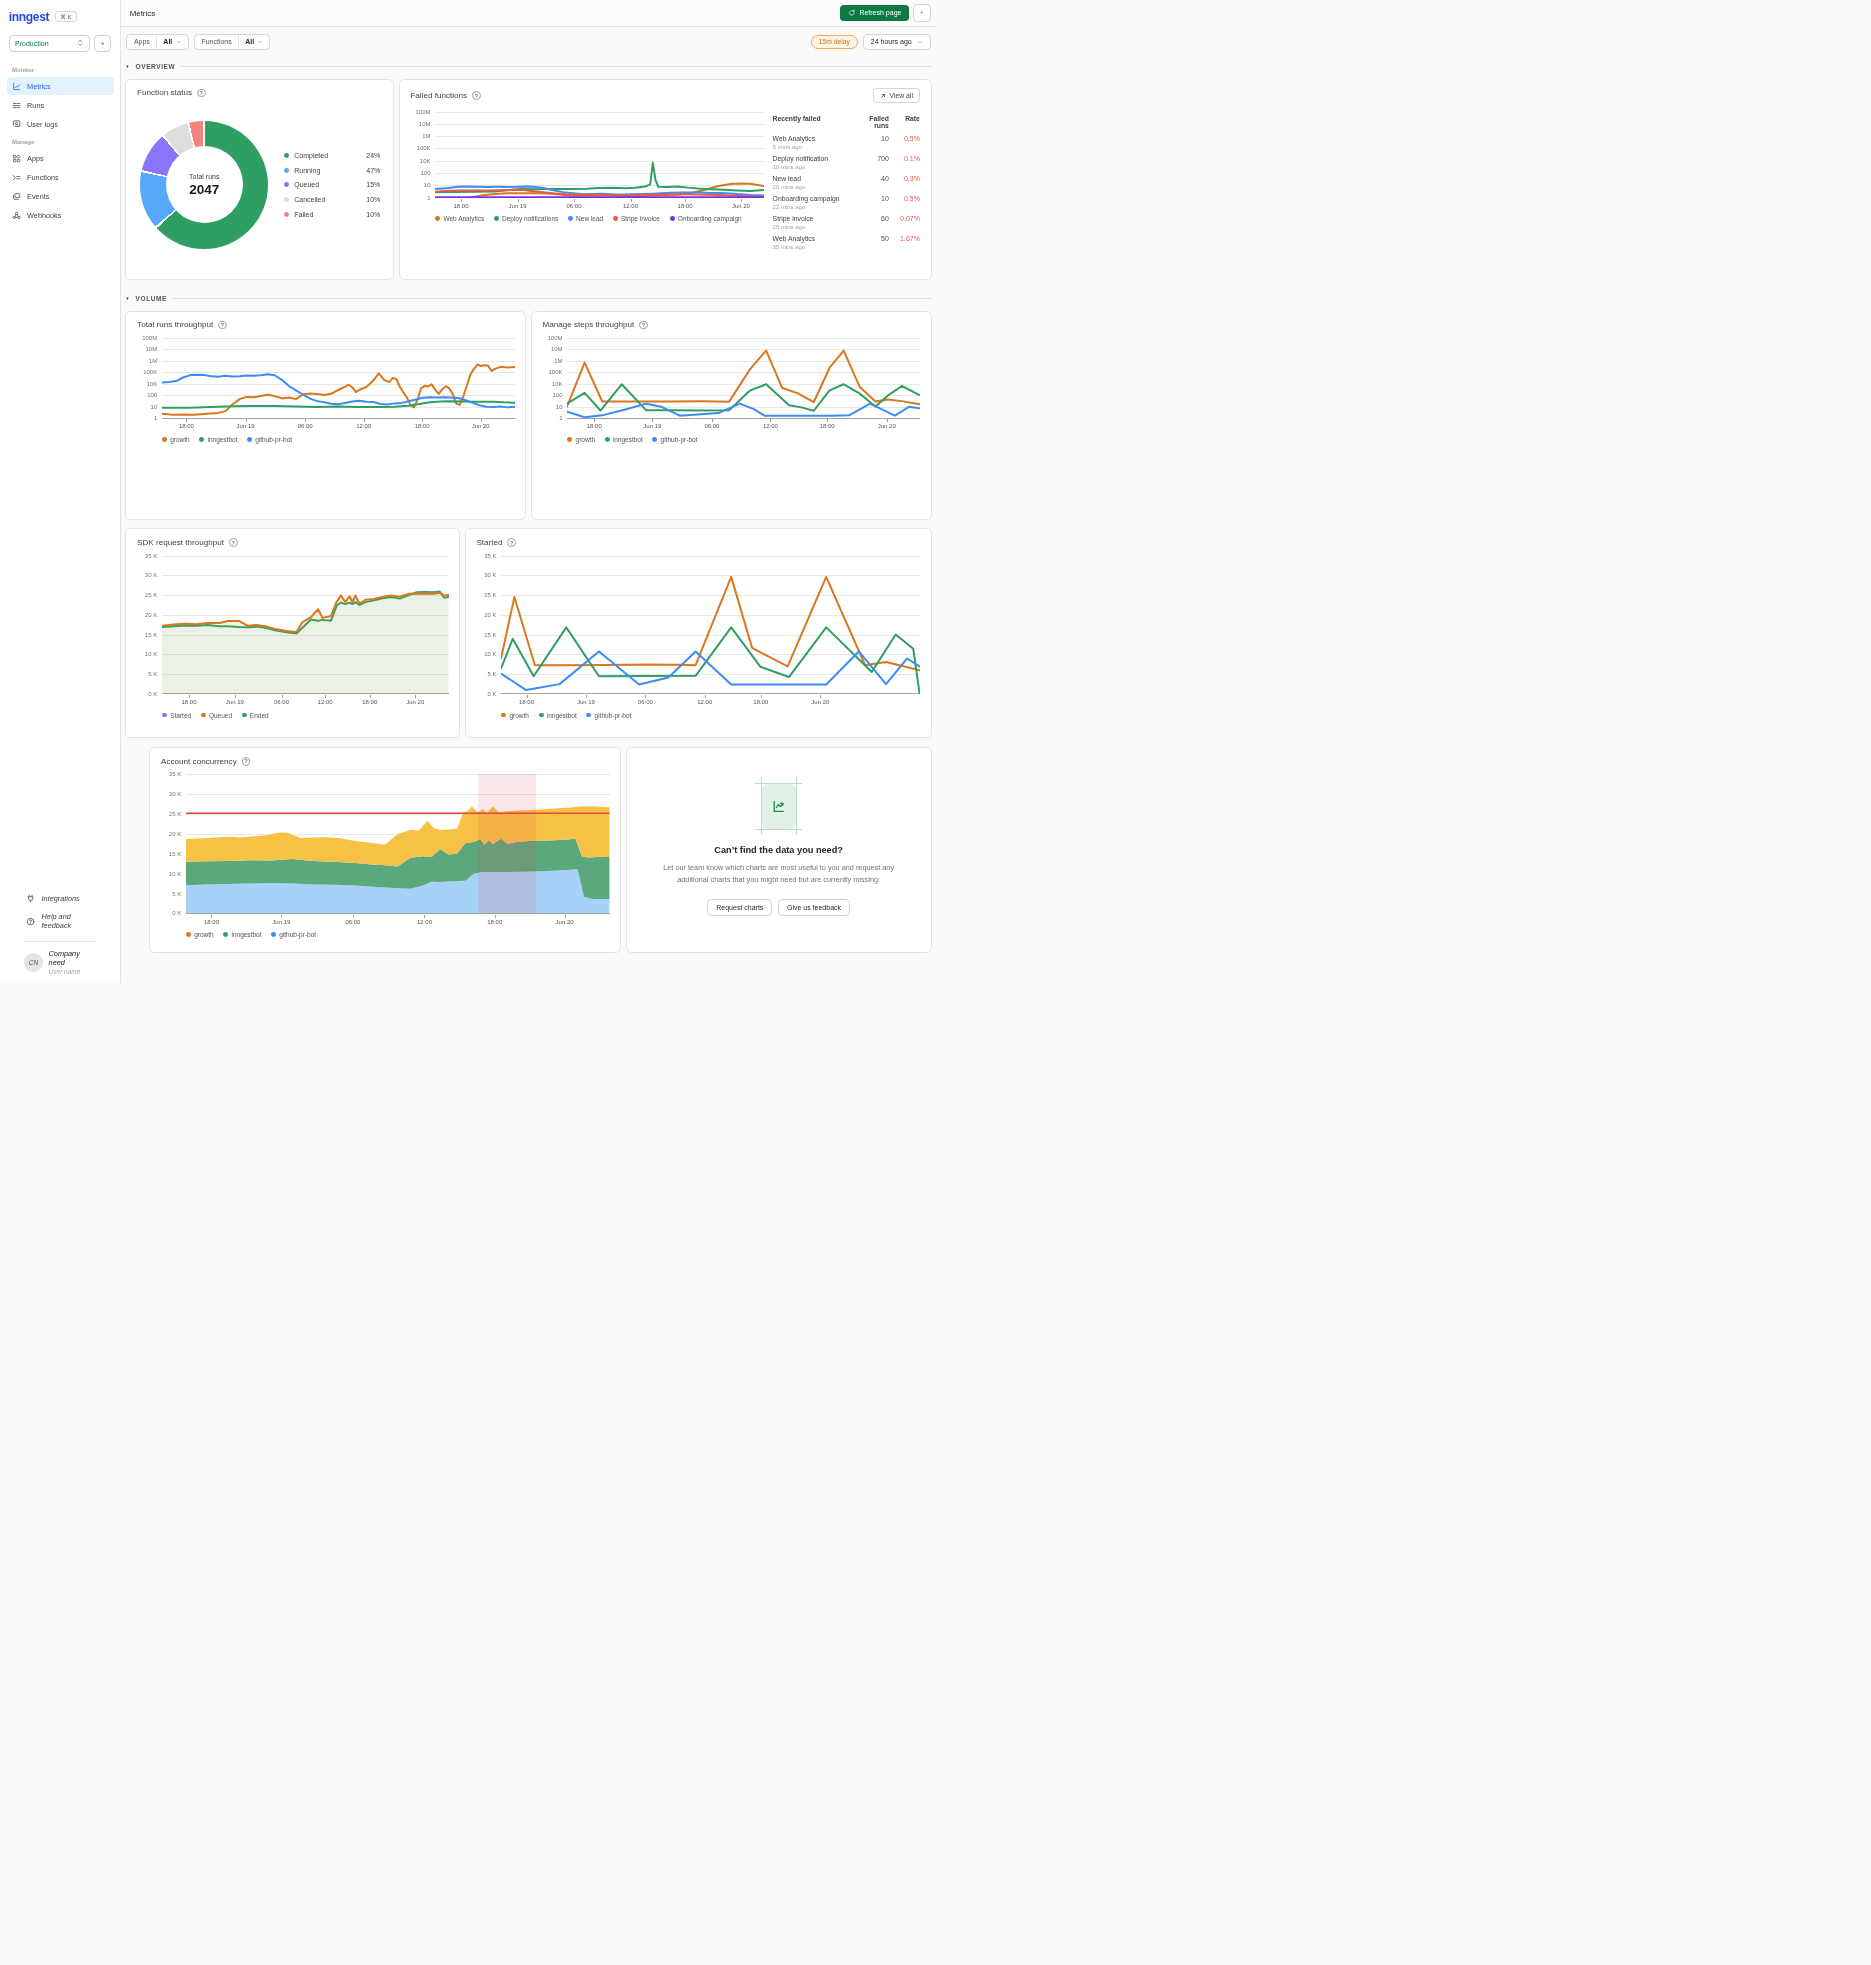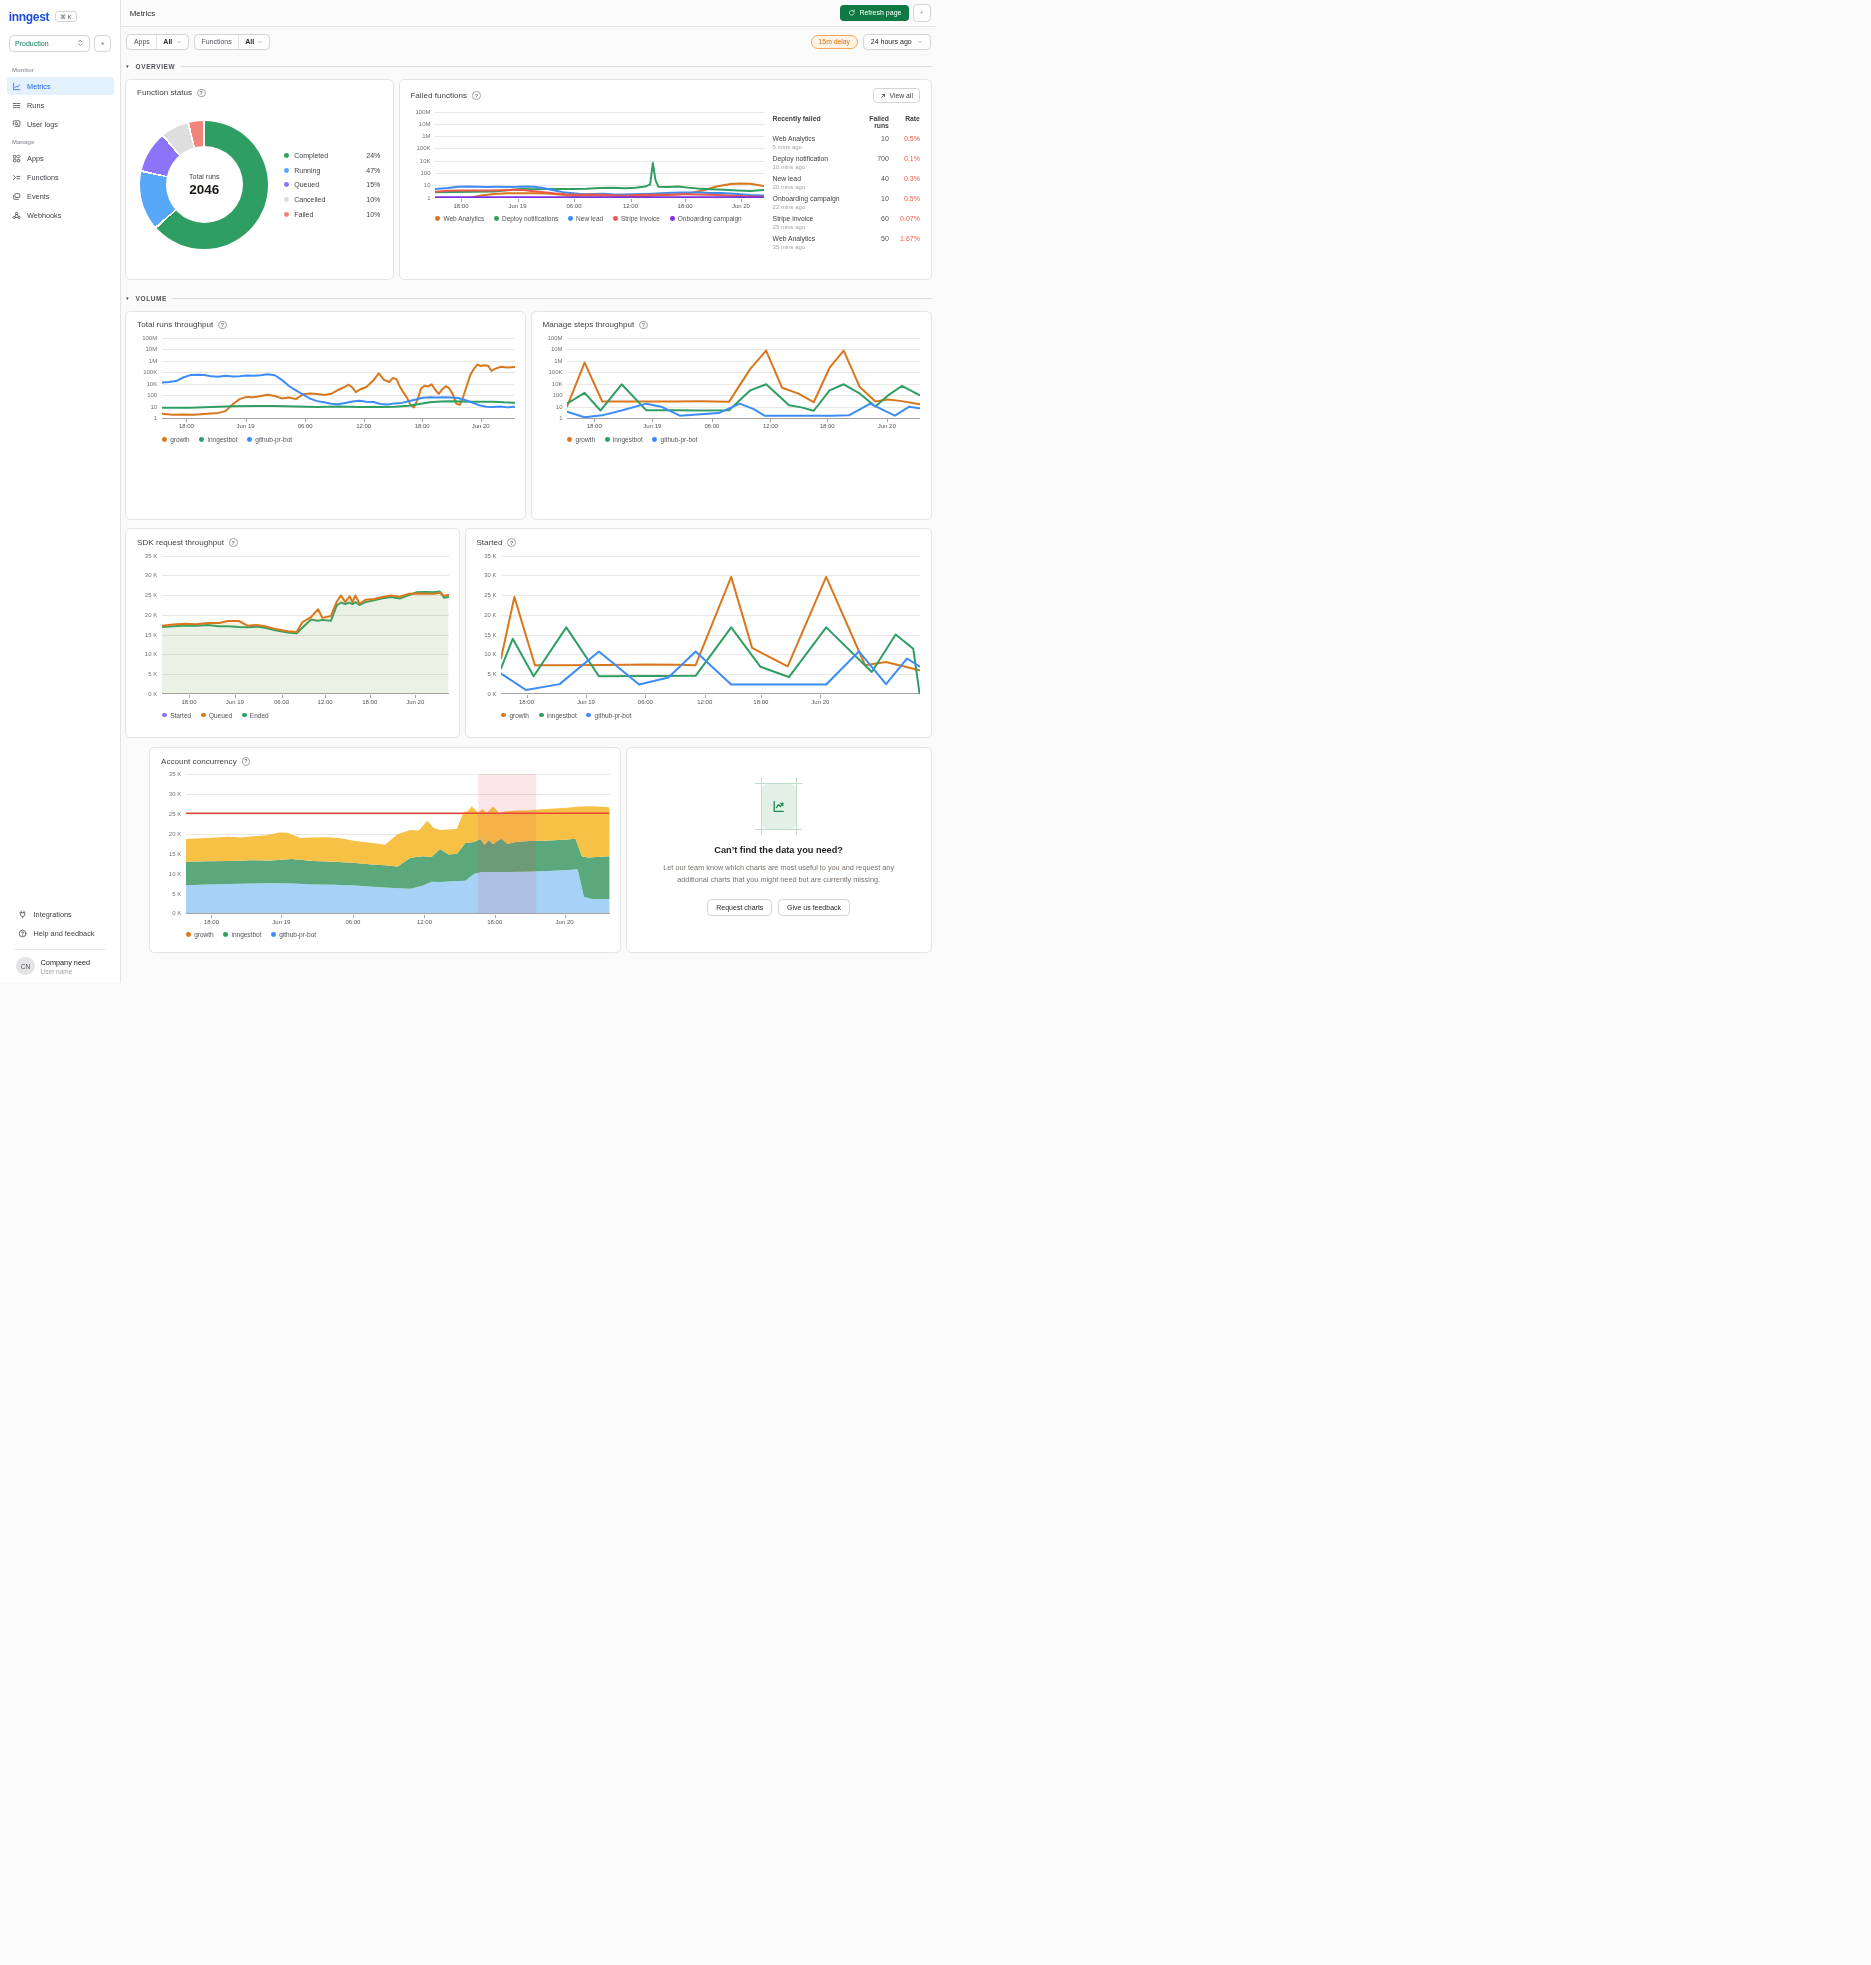--- a/index.html
+++ b/index.html
@@ -24,21 +24,21 @@
                 border:0.5px solid #D4D4D8; border-radius:4.3px; padding:3.8px 5.4px;
                 font-size:7px; color:#047857; font-weight:500; background:#fff; }
   .icon-btn { width:17.3px; height:17.3px; border:0.5px solid #D4D4D8; border-radius:4.3px; background:#fff;
               display:flex; align-items:center; justify-content:center; color:#52525B; }
   .nav { padding:8.7px 6.5px 0; flex:1; }
   .nav-section-label { font-size:6px; font-weight:600; color:#A1A1AA; padding:0 5.4px; margin:6.5px 0 4.3px; }
   .nav-item { display:flex; align-items:center; gap:6px; padding:4.3px 5.4px; border-radius:3.2px;
               font-size:7.3px; color:#3F3F46; margin-bottom:1.1px; cursor:pointer; }
   .nav-item.active { background:#E3F1FD; color:#2563EB; font-weight:500; }
   .nav-item svg { width:9.2px; height:9.2px; flex:none; }
-  .sidebar-footer { padding:0 13px; }
+  .sidebar-footer { padding:0 21px;font-style:italic; }
   .sidebar-divider { height:0.5px; background:#E4E4E7; margin:6.5px 2.2px; }
   .account { display:flex; gap:6px; align-items:center; padding:1.1px 3.2px 0; }
   .avatar { width:18.4px; height:18.4px; border-radius:50%; background:#E4E4E7; color:#52525B; font-size:6.5px;
             display:flex; align-items:center; justify-content:center; flex:none; }
   .account-company { font-size:7.3px; color:#18181B; }
   .account-user { font-size:6.5px; color:#A1A1AA; margin-top:1.1px; }
 
   
   .main { flex:1; display:flex; flex-direction:column; min-width:0; }
   .main-header { height:27px; min-height:27px; background:#FBFBFB; border-bottom:0.5px solid #E4E4E7;
@@ -312,21 +312,21 @@
 
       <div class="card h-r1">
         <div class="card-title-row">
           <span class="card-title">Function status</span>
           <span class="help">?</span>
         </div>
         <div class="fs-body">
           <div class="donut" id="donut" style="background: conic-gradient(rgb(255, 255, 255) 0deg, rgb(255, 255, 255) 1deg, rgb(47, 158, 99) 1deg, rgb(47, 158, 99) 227.6deg, rgb(255, 255, 255) 227.6deg, rgb(255, 255, 255) 228.6deg, rgb(255, 255, 255) 228.6deg, rgb(255, 255, 255) 229.6deg, rgb(87, 168, 249) 229.6deg, rgb(87, 168, 249) 281.6deg, rgb(255, 255, 255) 281.6deg, rgb(255, 255, 255) 282.6deg, rgb(255, 255, 255) 282.6deg, rgb(255, 255, 255) 283.6deg, rgb(139, 116, 248) 283.6deg, rgb(139, 116, 248) 319.4deg, rgb(255, 255, 255) 319.4deg, rgb(255, 255, 255) 320.4deg, rgb(255, 255, 255) 320.4deg, rgb(255, 255, 255) 321.4deg, rgb(222, 222, 222) 321.4deg, rgb(222, 222, 222) 344.6deg, rgb(255, 255, 255) 344.6deg, rgb(255, 255, 255) 345.6deg, rgb(255, 255, 255) 345.6deg, rgb(255, 255, 255) 346.6deg, rgb(242, 133, 123) 346.6deg, rgb(242, 133, 123) 359deg, rgb(255, 255, 255) 359deg, rgb(255, 255, 255) 360deg);">
             <div class="donut-hole">
               <span class="donut-label">Total runs</span>
-              <span class="donut-value">2046</span>
+              <span class="donut-value">2047</span>
             </div>
           </div>
           <div class="fs-legend">
             <div class="fs-row">
                 <i class="legend-dot" style="background: rgb(47, 158, 99);"></i>
                 <span>Completed</span>
                 <span class="fs-pct">24%</span>
               </div>
             <div class="fs-row">
                 <i class="legend-dot" style="background: rgb(87, 168, 249);"></i>

